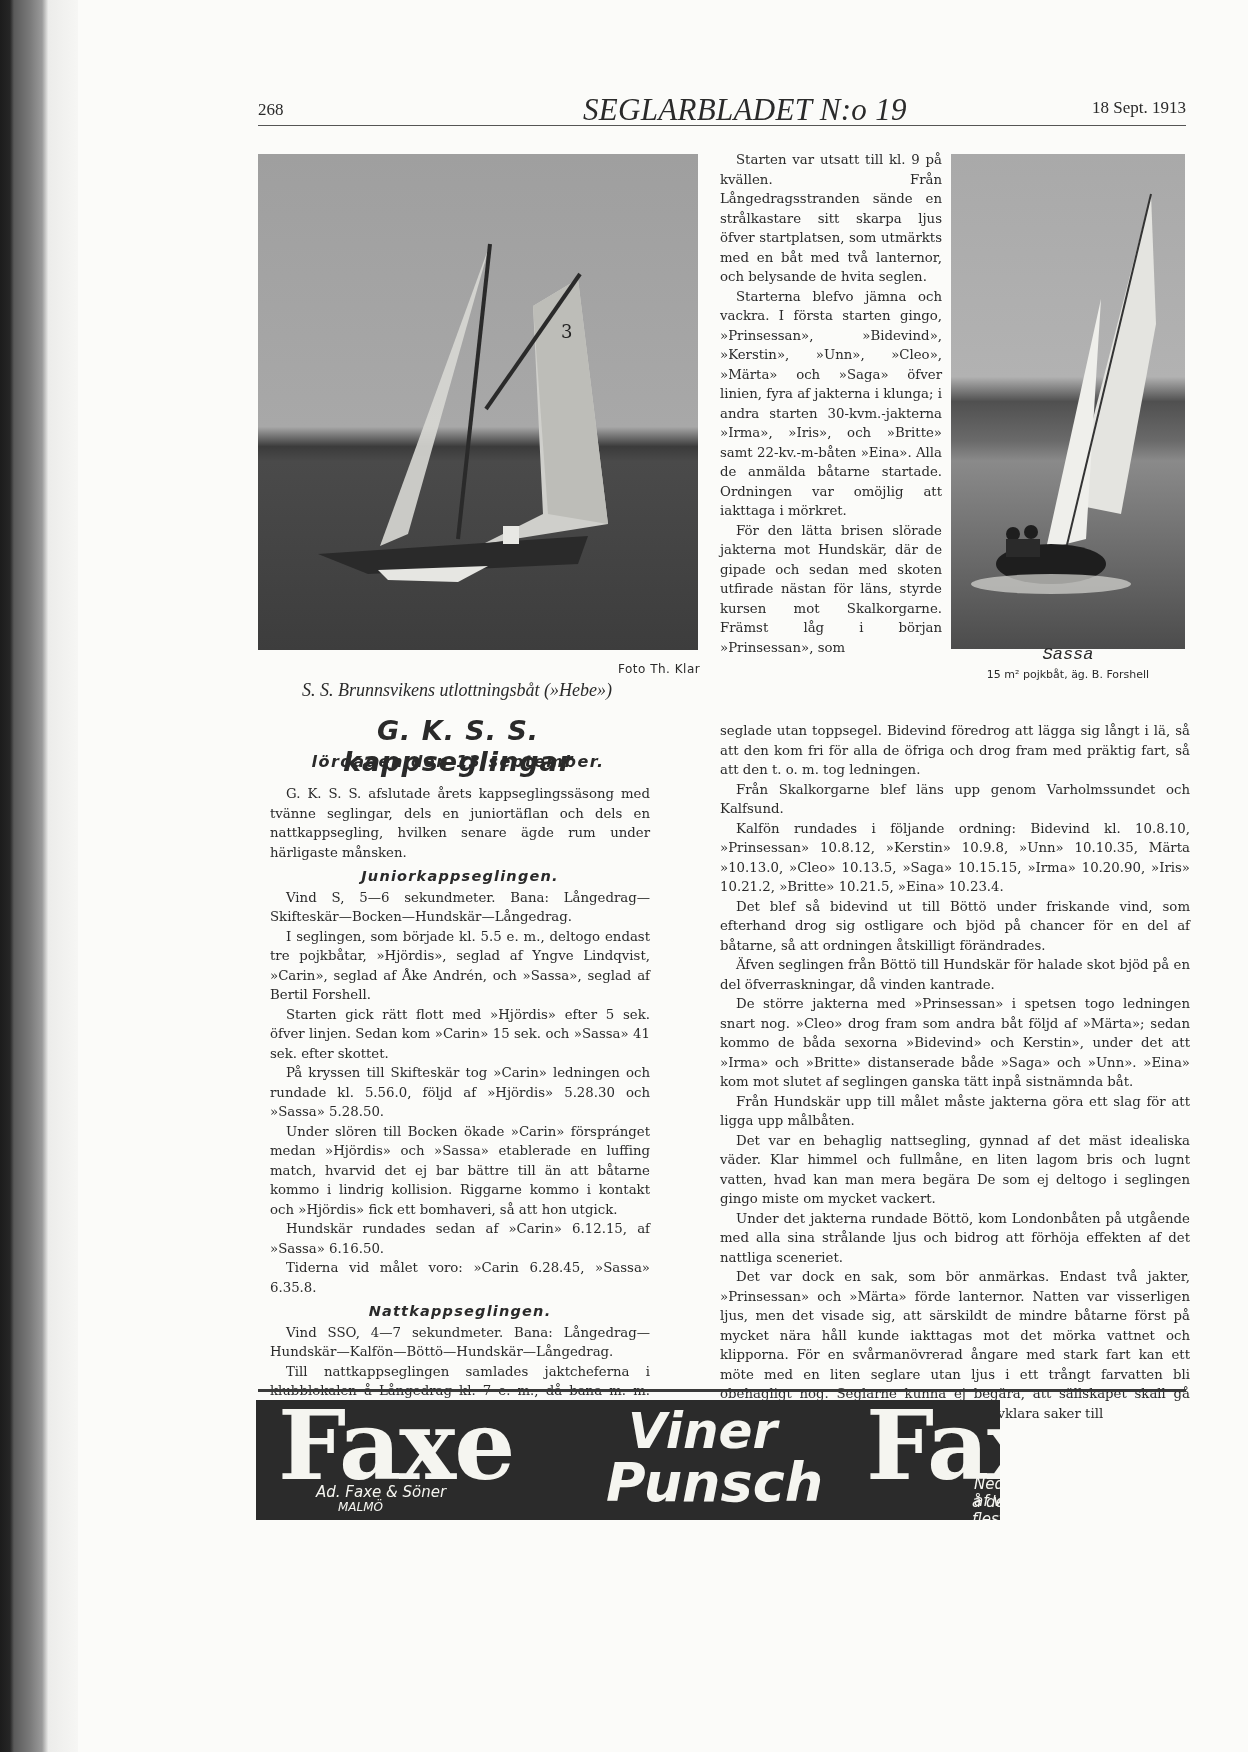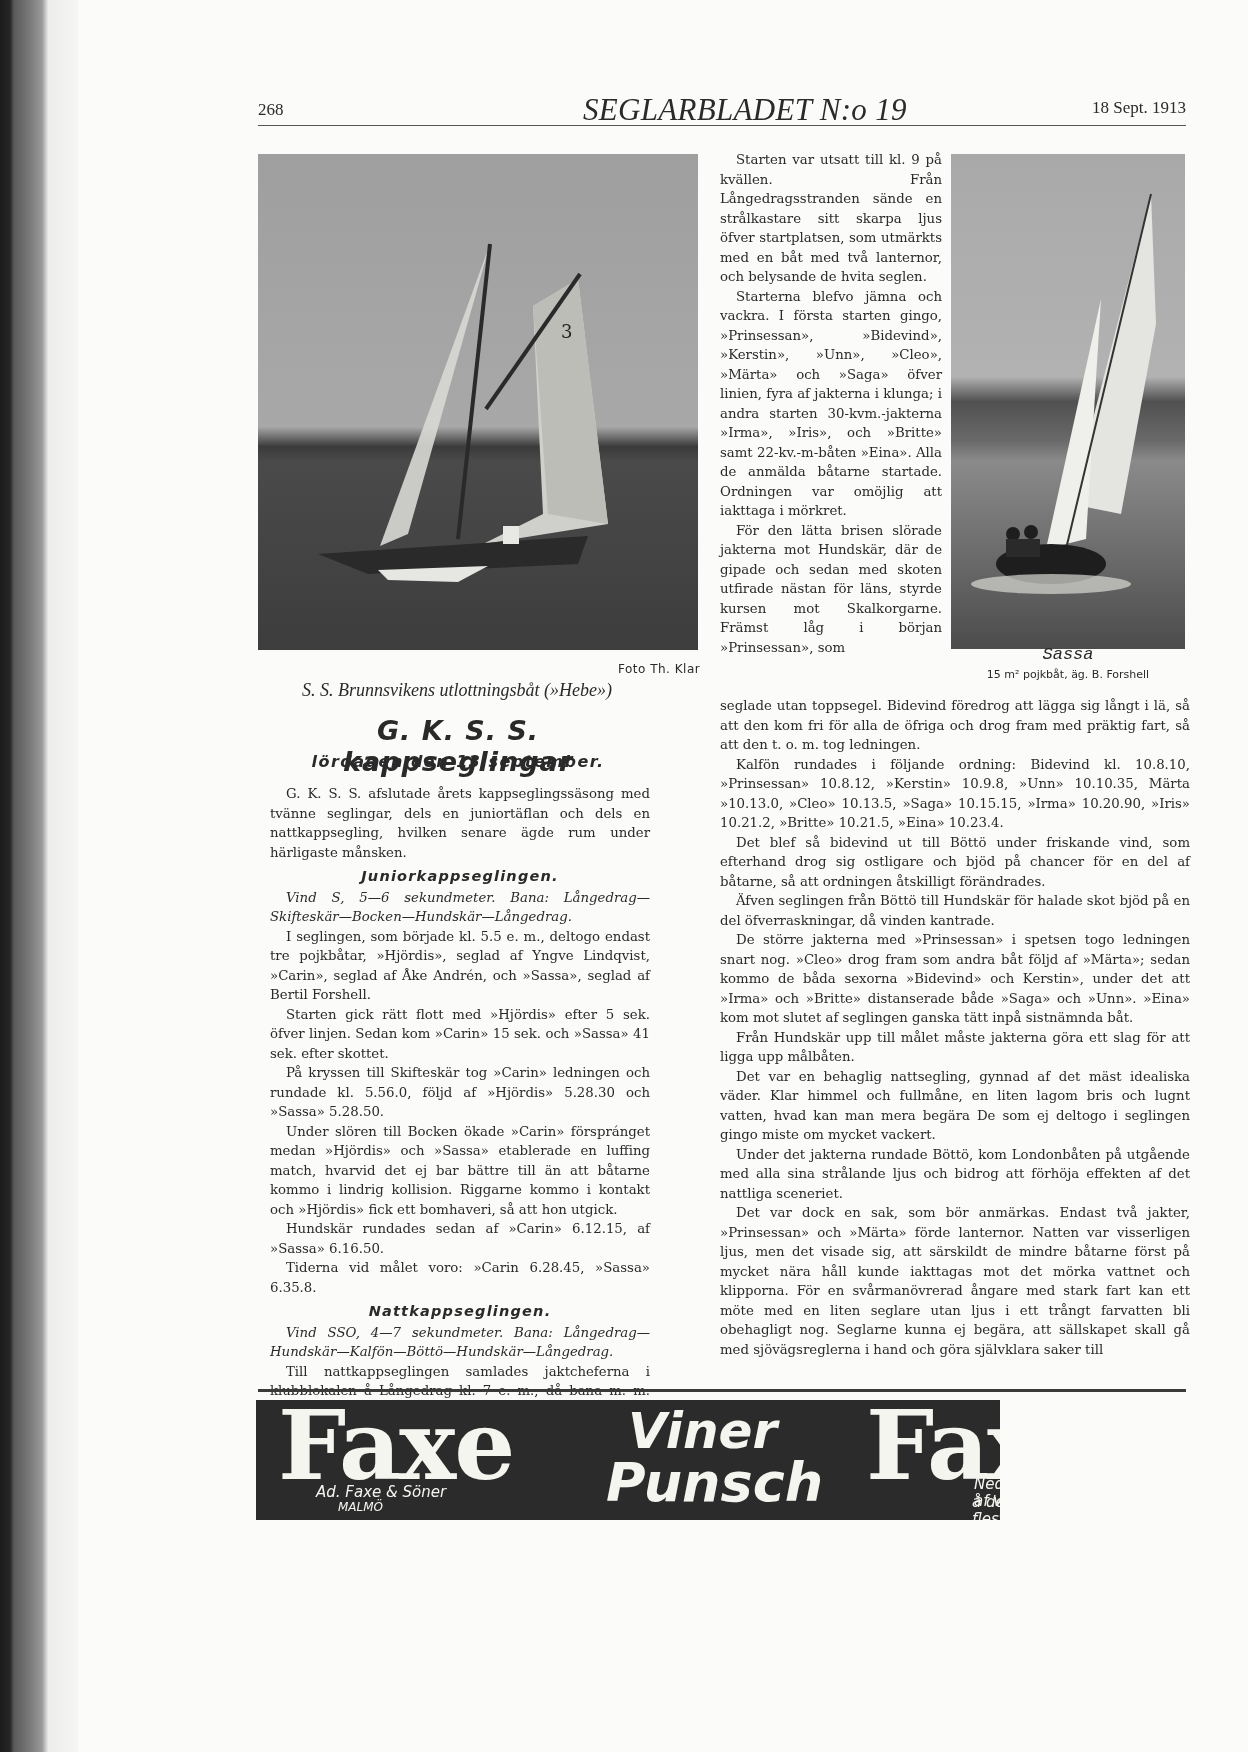--- a/index.html
+++ b/index.html
@@ -39,24 +39,24 @@
   .caption-sassa-title { position: absolute; left: 951px; width: 234px; text-align: center; top: 645px; font-size: 17px; font-style: italic; font-family: Liberation Mono, monospace; }
   .caption-sassa-sub { position: absolute; left: 951px; width: 234px; text-align: center; top: 668px; font-size: 11px; font-family: "DejaVu Sans", sans-serif; }
 
   .article-title { position: absolute; left: 258px; width: 400px; text-align: center; top: 715px; font-size: 27px; font-weight: bold; font-style: italic; font-family: "DejaVu Sans", sans-serif; letter-spacing: 1px; }
   .article-sub { position: absolute; left: 258px; width: 400px; text-align: center; top: 752px; font-size: 16px; font-weight: bold; font-style: italic; font-family: "DejaVu Sans", sans-serif; letter-spacing: 1.5px; }
 
   .col { position: absolute; font-size: 13.3px; line-height: 19.5px; text-align: justify; }
   .col p { margin: 0; text-indent: 16px; }
   .col p.noindent { text-indent: 0; }
   .col .sec { text-align: center; font-weight: bold; font-style: italic; font-family: "DejaVu Sans", sans-serif; font-size: 14.5px; letter-spacing: 1.2px; text-indent: 0; margin: 5px 0 1px 0; }
-  .col .it { font-style: italic; }
+  .col .it { }
   .left-col { left: 270px; top: 784px; width: 380px; }
   .mid-col { left: 720px; top: 150px; width: 222px; }
-  .wide-col { left: 720px; top: 696px; width: 470px; }
+  .wide-col { left: 720px; top: 721px; width: 470px; }
 
   .footer-rule { position: absolute; left: 258px; top: 1389px; width: 928px; height: 3px; background: #3a3a3a; }
   .ad { position: absolute; left: 256px; top: 1400px; width: 744px; height: 120px; background: #2b2b2b; color: #f5f5f0; overflow: hidden; }
   .ad-big { position: absolute; top: -2px; font-size: 96px; font-family: "DejaVu Serif", serif; font-weight: bold; line-height: 1; letter-spacing: -2px; }
   .ad-mid { position: absolute; font-family: "DejaVu Sans", sans-serif; font-style: italic; font-weight: bold; line-height: 1; }
   .ad-small { position: absolute; font-family: "DejaVu Sans", sans-serif; font-style: italic; font-size: 15px; line-height: 1.1; }
 </style>
 </head>
 <body>
 
@@ -121,20 +121,21 @@
 </div>
 
 <div class="col mid-col">
   <p>Starten var utsatt till kl. 9 på kvällen. Från Långedragsstranden sände en strålkastare sitt skarpa ljus öfver startplatsen, som utmärkts med en båt med två lanternor, och belysande de hvita seglen.</p>
   <p>Starterna blefvo jämna och vackra. I första starten gingo, »Prinsessan», »Bidevind», »Kerstin», »Unn», »Cleo», »Märta» och »Saga» öfver linien, fyra af jakterna i klunga; i andra starten 30-kvm.-jakterna »Irma», »Iris», och »Britte» samt 22-kv.-m-båten »Eina». Alla de anmälda båtarne startade. Ordningen var omöjlig att iakttaga i mörkret.</p>
   <p>För den lätta brisen slörade jakterna mot Hundskär, där de gipade och sedan med skoten utfirade nästan för läns, styrde kursen mot Skalkorgarne. Främst låg i början »Prinsessan», som</p>
 </div>
 
 <div class="col wide-col">
   <p class="noindent">seglade utan toppsegel. Bidevind föredrog att lägga sig långt i lä, så att den kom fri för alla de öfriga och drog fram med präktig fart, så att den t. o. m. tog ledningen.</p>
+  <p>Från Skalkorgarne blef läns upp genom Varholmssundet och Kalfsund.</p>
   <p>Kalfön rundades i följande ordning: Bidevind kl. 10.8.10, »Prinsessan» 10.8.12, »Kerstin» 10.9.8, »Unn» 10.10.35, Märta »10.13.0, »Cleo» 10.13.5, »Saga» 10.15.15, »Irma» 10.20.90, »Iris» 10.21.2, »Britte» 10.21.5, »Eina» 10.23.4.</p>
   <p>Det blef så bidevind ut till Böttö under friskande vind, som efterhand drog sig ostligare och bjöd på chancer för en del af båtarne, så att ordningen åtskilligt förändrades.</p>
   <p>Äfven seglingen från Böttö till Hundskär för halade skot bjöd på en del öfverraskningar, då vinden kantrade.</p>
   <p>De större jakterna med »Prinsessan» i spetsen togo ledningen snart nog. »Cleo» drog fram som andra båt följd af »Märta»; sedan kommo de båda sexorna »Bidevind» och Kerstin», under det att »Irma» och »Britte» distanserade både »Saga» och »Unn». »Eina» kom mot slutet af seglingen ganska tätt inpå sistnämnda båt.</p>
   <p>Från Hundskär upp till målet måste jakterna göra ett slag för att ligga upp målbåten.</p>
   <p>Det var en behaglig nattsegling, gynnad af det mäst idealiska väder. Klar himmel och fullmåne, en liten lagom bris och lugnt vatten, hvad kan man mera begära De som ej deltogo i seglingen gingo miste om mycket vackert.</p>
   <p>Under det jakterna rundade Böttö, kom Londonbåten på utgående med alla sina strålande ljus och bidrog att förhöja effekten af det nattliga sceneriet.</p>
   <p>Det var dock en sak, som bör anmärkas. Endast två jakter, »Prinsessan» och »Märta» förde lanternor. Natten var visserligen ljus, men det visade sig, att särskildt de mindre båtarne först på mycket nära håll kunde iakttagas mot det mörka vattnet och klipporna. För en svårmanövrerad ångare med stark fart kan ett möte med en liten seglare utan ljus i ett trångt farvatten bli obehagligt nog. Seglarne kunna ej begära, att sällskapet skall gå med sjövägsreglerna i hand och göra självklara saker till</p>
 </div>
 

